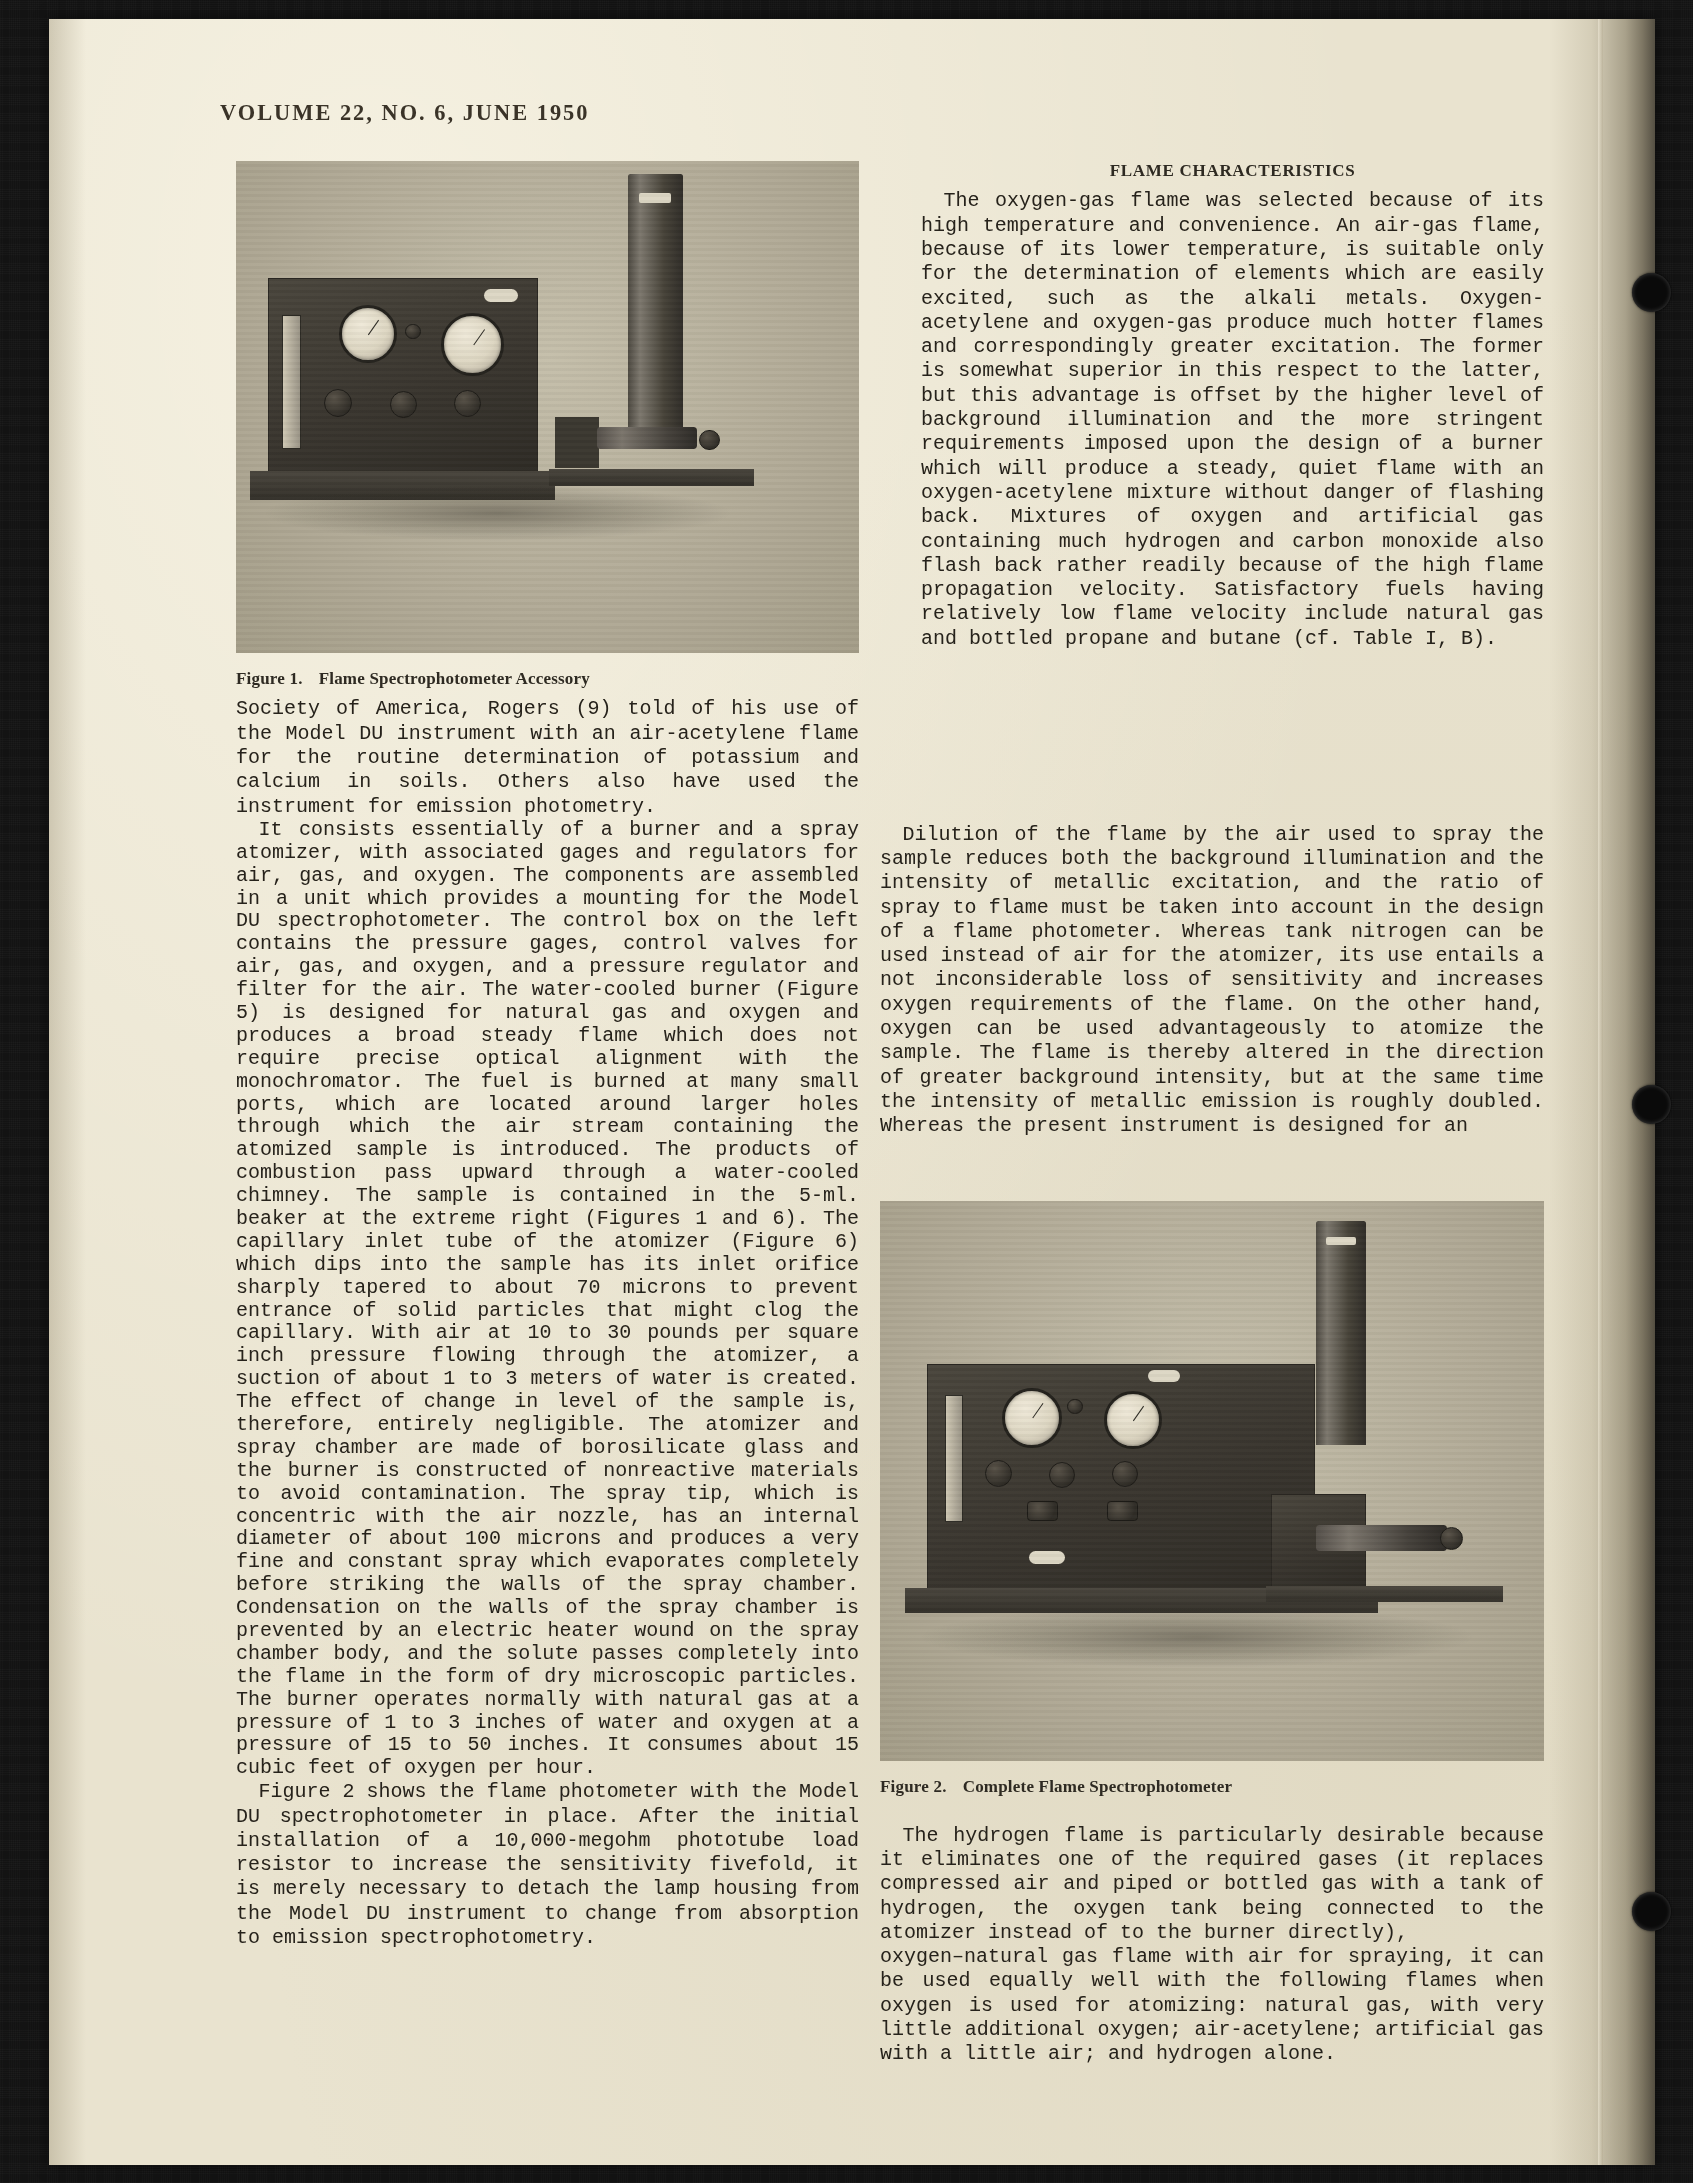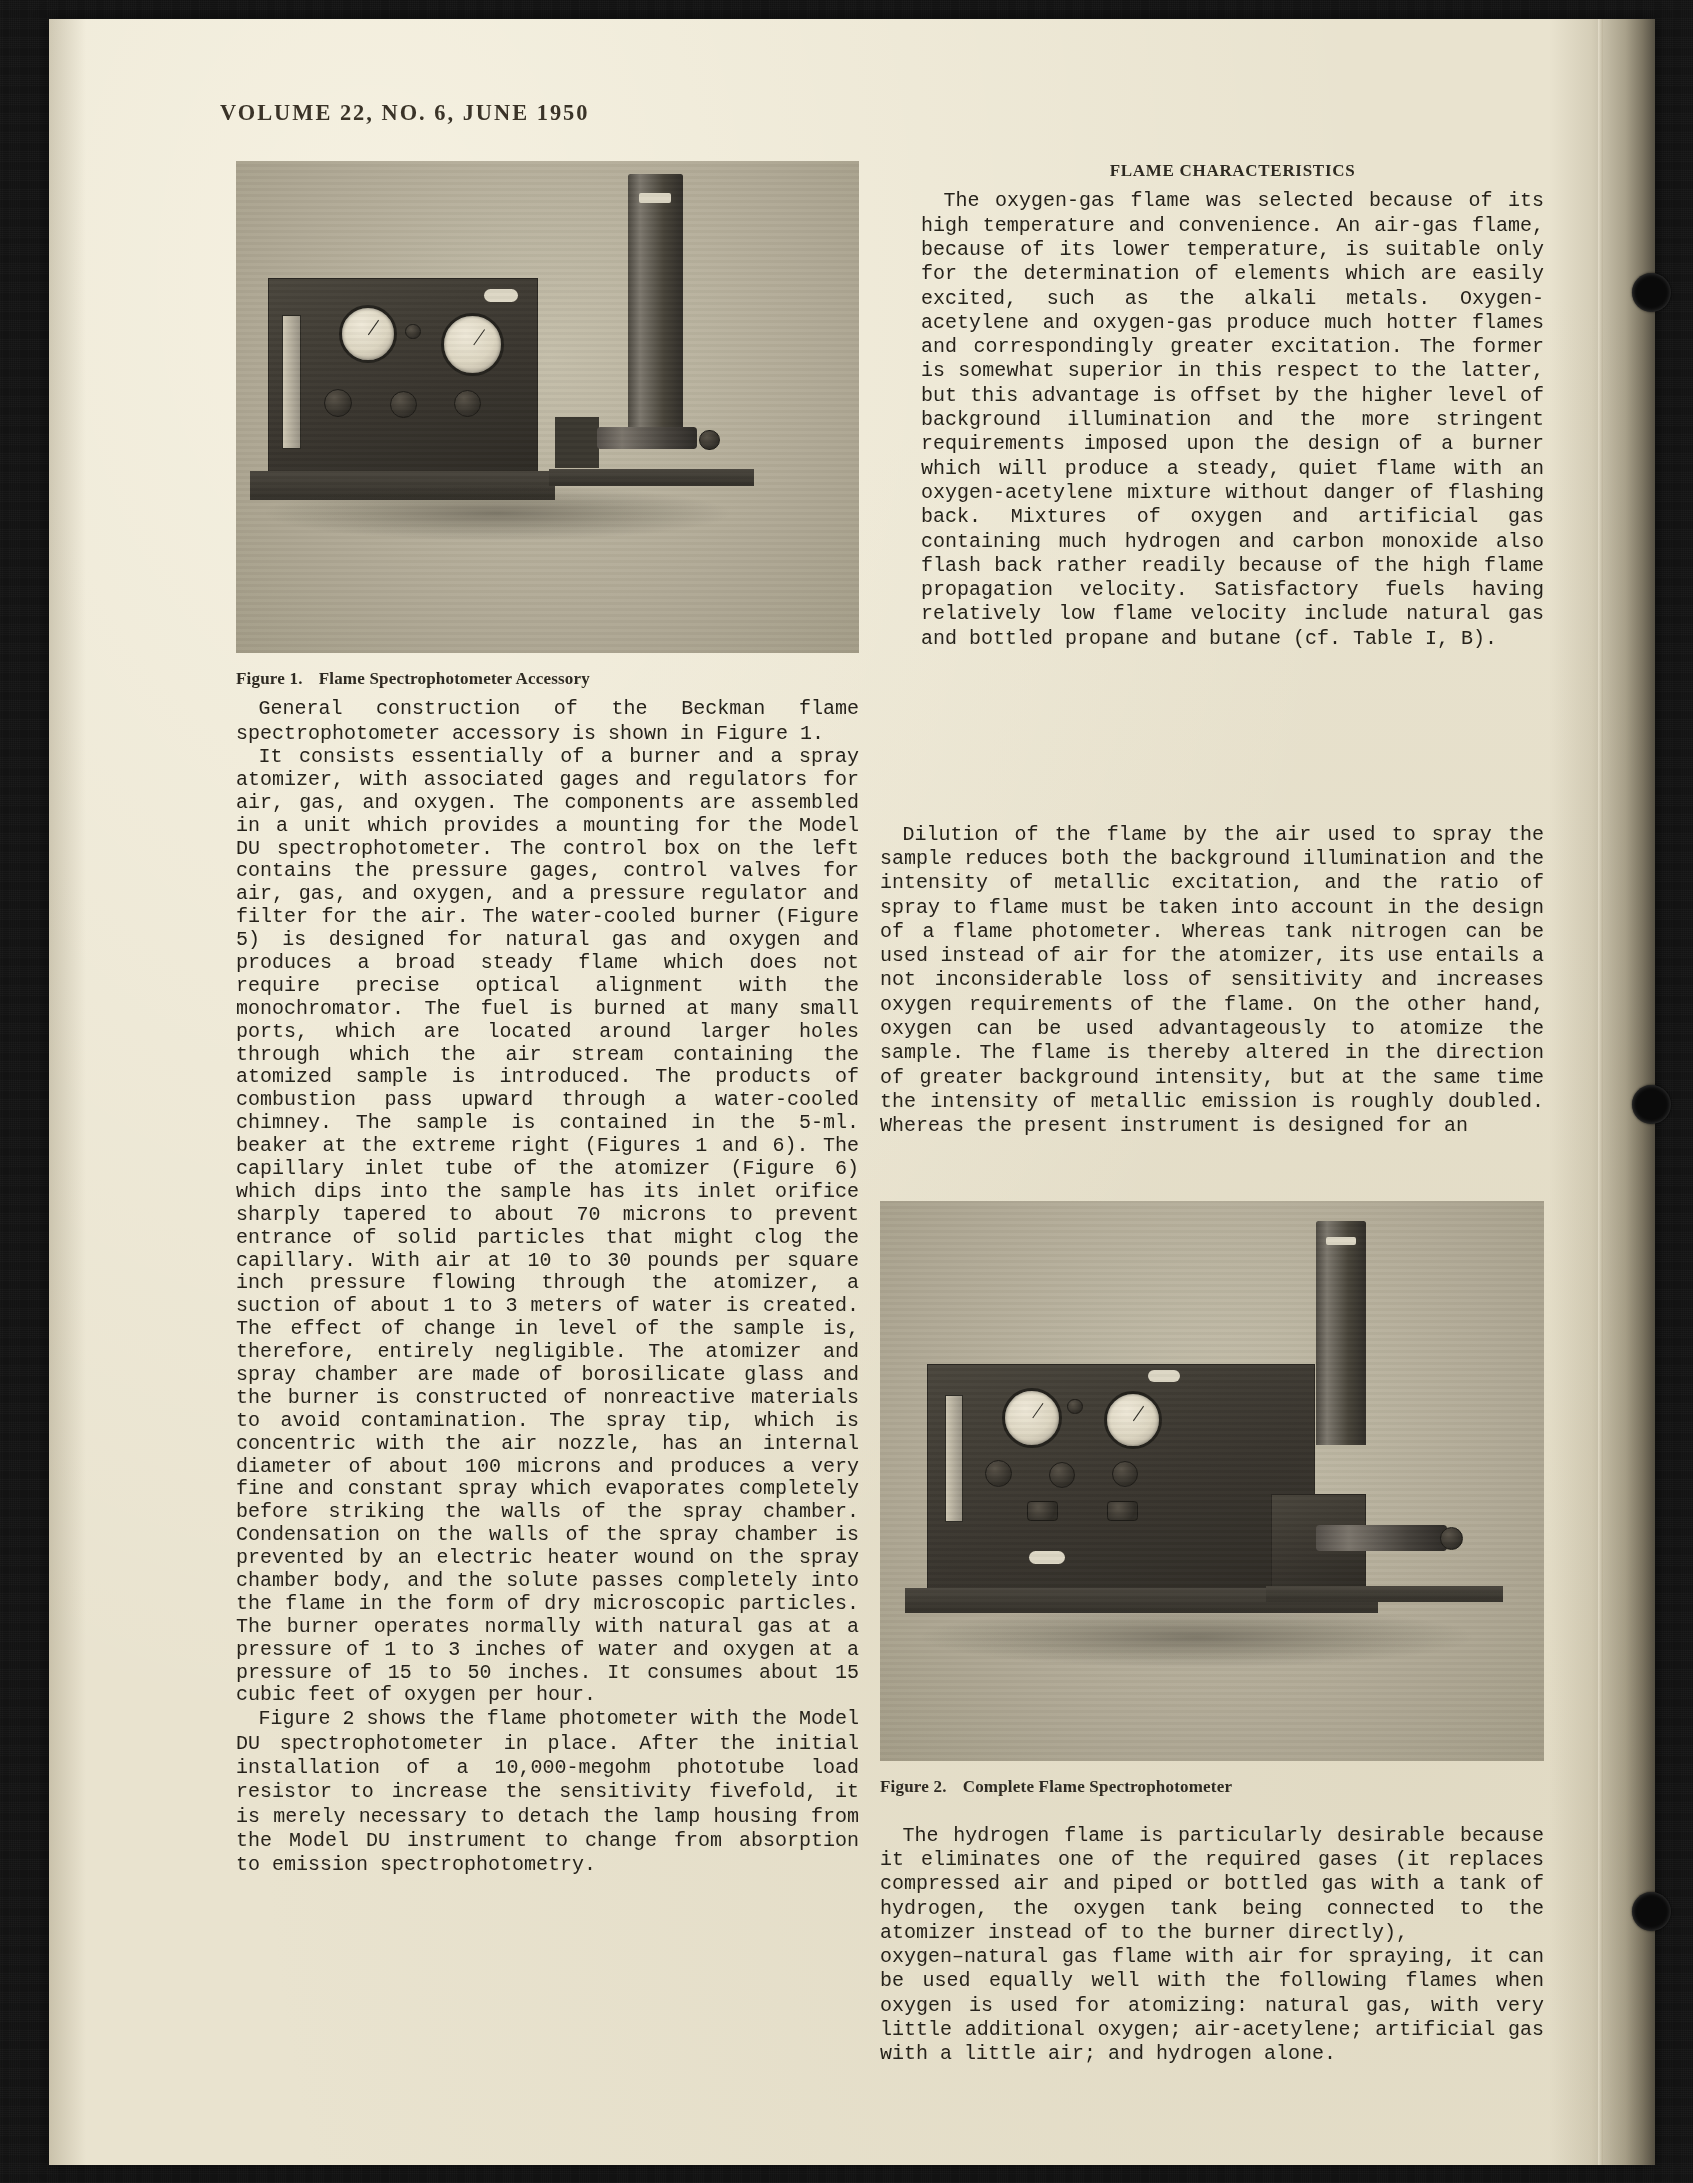--- a/index.html
+++ b/index.html
@@ -290,21 +290,21 @@
           <div class="shadow-soft" style="left:25px; top:324px; width:473px; height:56px;"></div>
           <div class="ph-noise"></div>
         </div>
 
         <div class="fig-caption">
           <span class="num">Figure 1.</span><span>Flame Spectrophotometer Accessory</span>
         </div>
 
         <div class="spacer-14"></div>
 
-        <p class="body">General construction of the Beckman flame spectrophotometer accessory is shown in Figure 1.</p>
+        <p class="body noindent">Society of America, Rogers (9) told of his use of the Model DU instrument with an air-acetylene flame for the routine determination of potassium and calcium in soils.    Others also have used the instrument for emission photometry.</p>
         <p class="body tight">It consists essentially of a burner and a spray atomizer, with associated gages and regulators for air, gas, and oxygen.   The components are assembled in a unit which provides a mounting for the Model DU spectrophotometer.   The control box on the left contains the pressure gages, control valves for air, gas, and oxygen, and a pressure regulator and filter for the air.   The water-cooled burner (Figure 5) is designed for natural gas and oxygen and produces a broad steady flame which does not require precise optical alignment with the monochromator.   The fuel is burned at many small ports, which are located around larger holes through which the air stream containing the atomized sample is introduced.   The products of combustion pass upward through a water-cooled chimney.   The sample is contained in the 5-ml. beaker at the extreme right (Figures 1 and 6).   The capillary inlet tube of the atomizer (Figure 6) which dips into the sample has its inlet orifice sharply tapered to about 70 microns to prevent entrance of solid particles that might clog the capillary.   With air at 10 to 30 pounds per square inch pressure flowing through the atomizer, a suction of about 1 to 3 meters of water is created.   The effect of change in level of the sample is, therefore, entirely negligible.   The atomizer and spray chamber are made of borosilicate glass and the burner is constructed of nonreactive materials to avoid contamination.   The spray tip, which is concentric with the air nozzle, has an internal diameter of about 100 microns and produces a very fine and constant spray which evaporates completely before striking the walls of the spray chamber.   Condensation on the walls of the spray chamber is prevented by an electric heater wound on the spray chamber body, and the solute passes completely into the flame in the form of dry microscopic particles.   The burner operates normally with natural gas at a pressure of 1 to 3 inches of water and oxygen at a pressure of 15 to 50 inches.   It consumes about 15 cubic feet of oxygen per hour.</p>
         <p class="body">Figure 2 shows the flame photometer with the Model DU spectrophotometer in place.   After the initial installation of a 10,000-megohm phototube load resistor to increase the sensitivity fivefold, it is merely necessary to detach the lamp housing from the Model DU instrument to change from absorption to emission spectrophotometry.</p>
       </div>
 
       <div class="col-right">
         <div class="sec-head">FLAME CHARACTERISTICS</div>
         <p class="body">The oxygen-gas flame was selected because of its high temperature and convenience.    An air-gas flame, because of its lower temperature, is suitable only for the determination of elements which are easily excited, such as the alkali metals.   Oxygen-acetylene and oxygen-gas produce much hotter flames and correspondingly greater excitation. The former is somewhat superior in this respect to the latter, but this advantage is offset by the higher level of background illumination and the more stringent requirements imposed upon the design of a burner which will produce a steady, quiet flame with an oxygen-acetylene mixture without danger of flashing back.   Mixtures of oxygen and artificial gas containing much hydrogen and carbon monoxide also flash back rather readily because of the high flame propagation velocity.   Satisfactory fuels having relatively low flame velocity include natural gas and bottled propane and butane (cf. Table I, B).</p>
       </div>
 
       <div class="wide-block">

